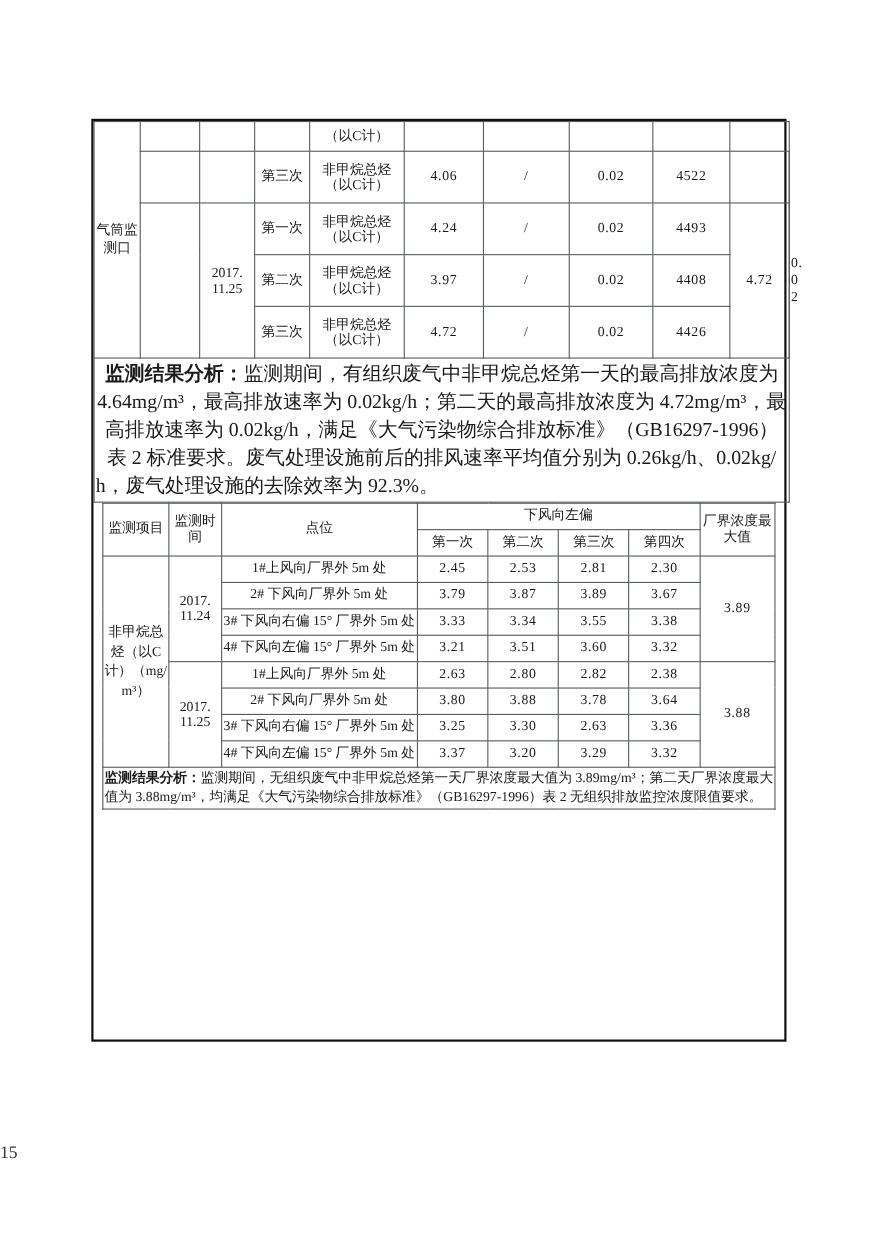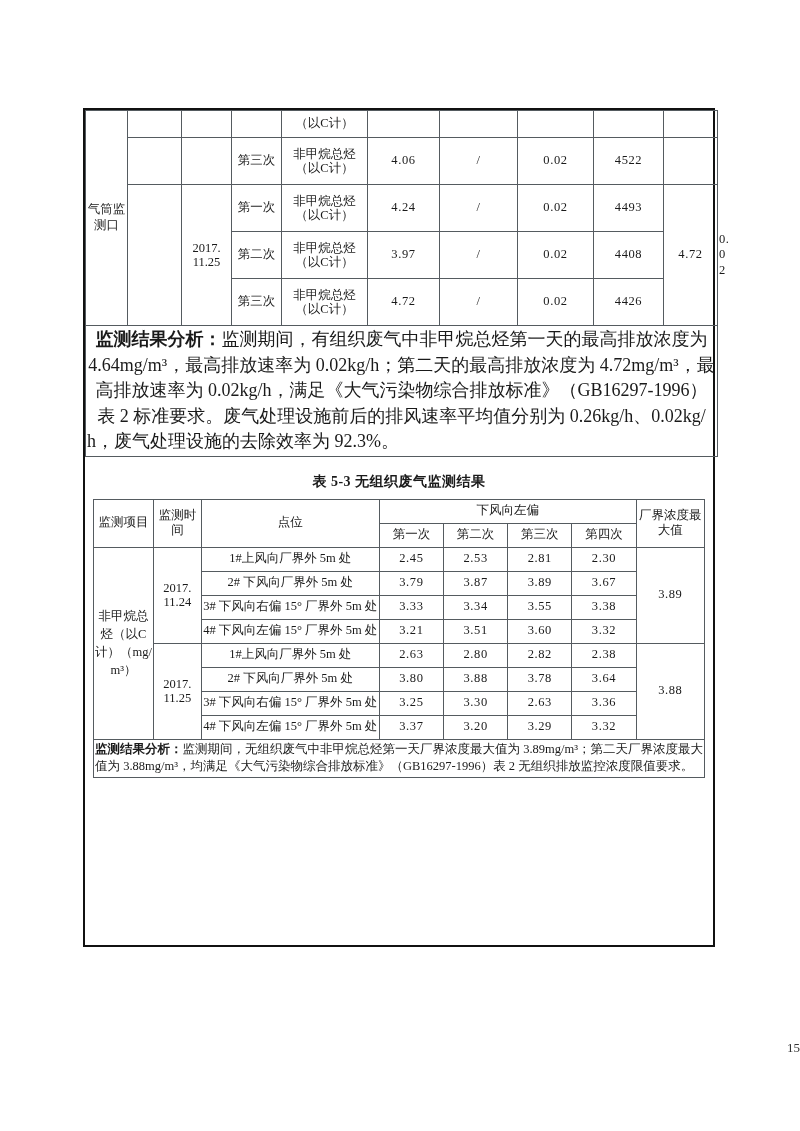--- a/index.html
+++ b/index.html
@@ -125,22 +125,22 @@
     letter-spacing: 0px;
   }
   .nowrap { white-space: nowrap; }
 
   
   #page-number {
     position: absolute;
     left: 0;
     top: 1040px;
     width: 800px;
-    text-align: right;
-    font-size: 13px;
+    text-align: left;
+    font-size: 16px;
     color: #333;
     font-family: "Liberation Serif", serif;
   }
 </style>
 </head>
 <body>
 
 <div id="page-frame">
   <div id="page-inner">
 
@@ -237,21 +237,20 @@
         <tr>
           <td class="note" colspan="10">
             <b>监测结果分析：</b><span>监测期间，有组织废气中非甲烷总烃第一天的最高排放浓度为 4.64mg/m³，最高排放速率为 0.02kg/h；第二天的最高排放浓度为 4.72mg/m³，最高排放速率为 0.02kg/h，满足《大气污染物综合排放标准》（GB16297-1996）表 2 标准要求。废气处理设施前后的排风速率平均值分别为 0.26kg/h、0.02kg/h，废气处理设施的去除效率为 92.3%。</span>
           </td>
         </tr>
       </tbody>
         </table>
     </div>
 
 
-    <div class="table-caption">表 5-3    无组织废气监测结果</div>
 
     <div class="tbl-block">
       <table class="doc" id="table-2">
         <colgroup>
           <col style="width:58px">
           <col style="width:46px">
           <col style="width:172px">
           <col style="width:62px">
           <col style="width:62px">
           <col style="width:62px">

